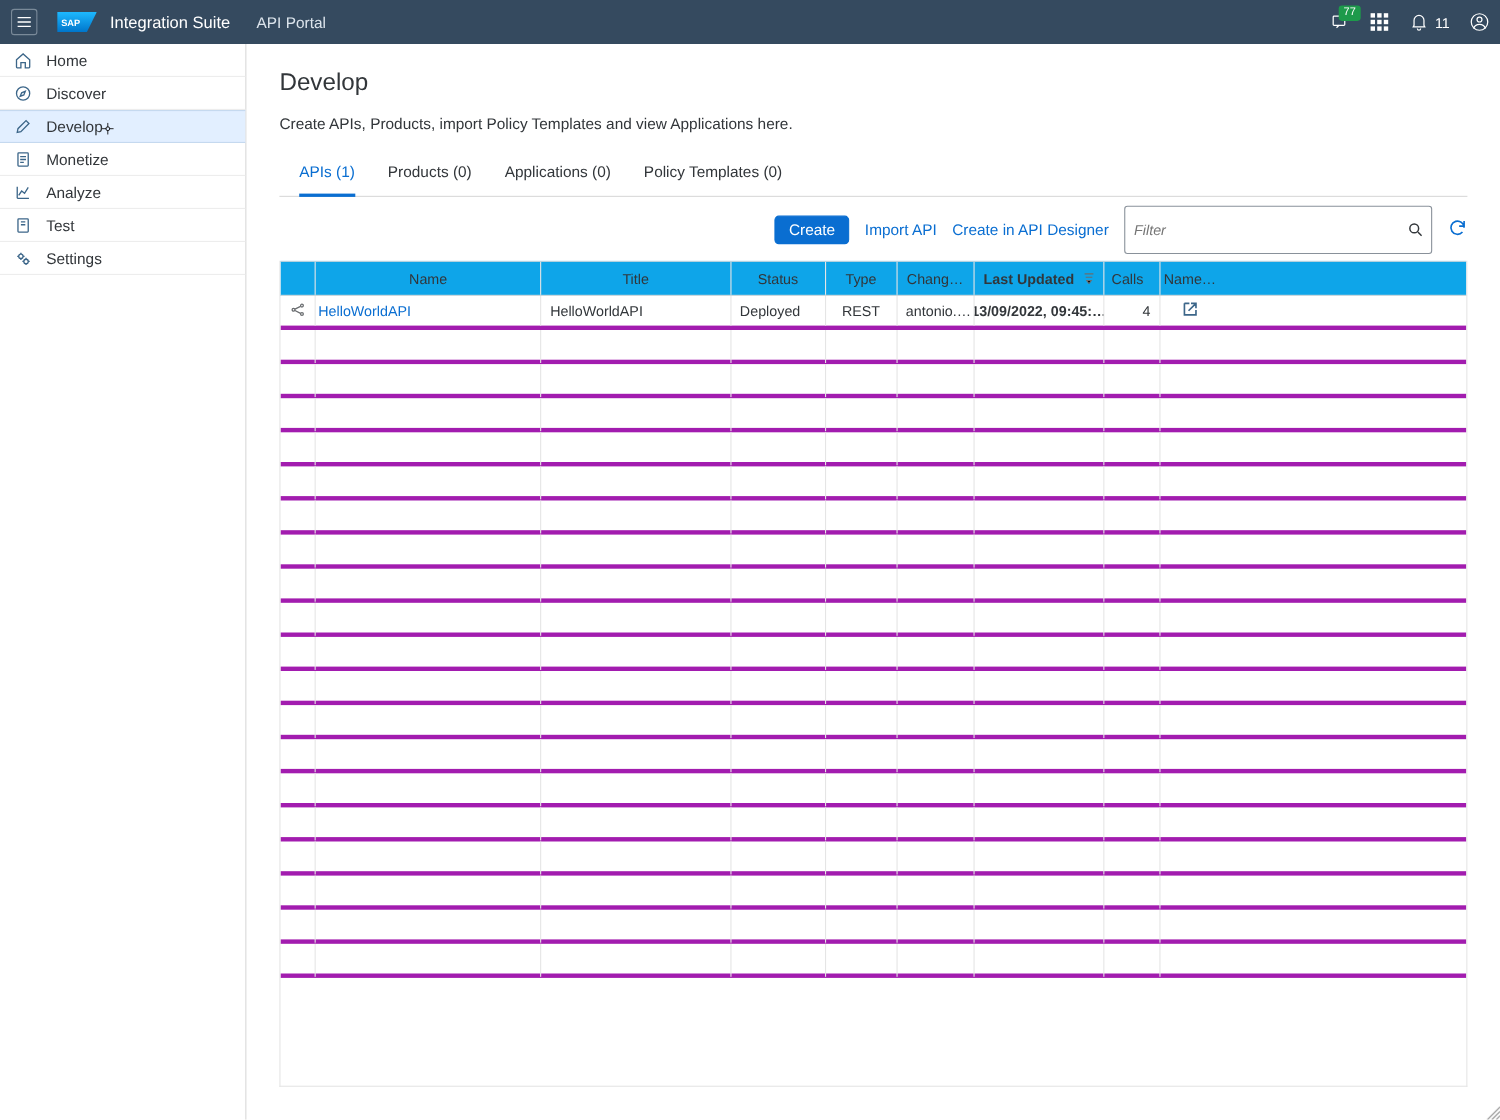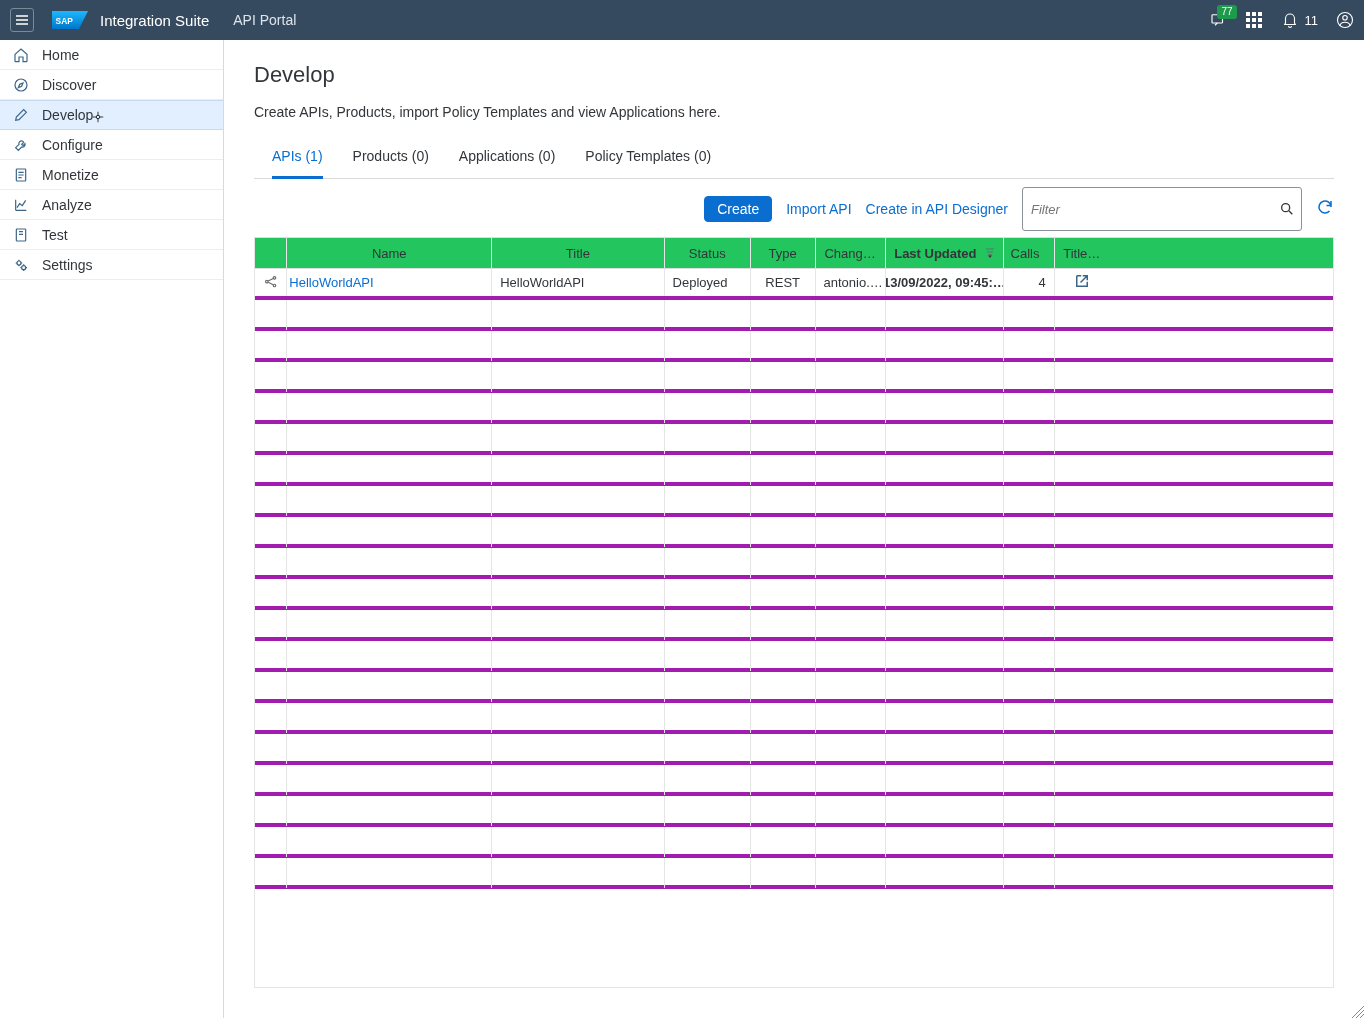--- a/index.html
+++ b/index.html
@@ -221,21 +221,21 @@
       overflow: hidden;
       display: flex;
       flex-direction: column;
     }
     .tbl-head, .tbl-row {
       display: flex;
       height: 31px;
       border-bottom: 4px solid #a21caf;
     }
     .tbl-head {
-      background: #22c55e;
+      background: #0ea5e9;
       border-top: 1px solid #dcdcdc;
       border-bottom: 1px solid #dcdcdc;
       height: 32px;
     }
     .tbl-head .cell {
       font-size: 13px;
       color: #32363a;
       display: flex;
       align-items: center;
       justify-content: center;
@@ -381,28 +381,20 @@
         </span>
       <span>Develop</span>
       <svg class="cursor-icon" viewBox="0 0 24 24">
           <path fill="none" stroke="#000" stroke-width="1.3" d="M12 3v7M12 14v7M3 12h7M14 12h7"></path>
           <circle cx="12" cy="12" r="3" fill="none" stroke="#000" stroke-width="1.3"></circle>
         </svg>
     </div>
     <div class="sidebar-item">
       <span class="s-icon">
           <svg viewBox="0 0 24 24" fill="none" stroke="currentColor" stroke-width="1.8">
-            <path d="M14 6a4 4 0 00-5 5L4 16l4 4 5-5a4 4 0 005-5l-3 3-2-2 3-3a4 4 0 00-2-2z"></path>
-          </svg>
-        </span>
-      <span>Configure</span>
-    </div>
-    <div class="sidebar-item">
-      <span class="s-icon">
-          <svg viewBox="0 0 24 24" fill="none" stroke="currentColor" stroke-width="1.8">
             <rect x="5" y="3" width="14" height="18" rx="1"></rect>
             <path d="M8 8h8M8 12h8M8 16h5"></path>
           </svg>
         </span>
       <span>Monetize</span>
     </div>
     <div class="sidebar-item">
       <span class="s-icon">
           <svg viewBox="0 0 24 24" fill="none" stroke="currentColor" stroke-width="1.8">
             <path d="M4 20V4M4 20h16M6 16l4-6 4 3 5-8"></path>
@@ -470,21 +462,21 @@
           <div class="cell c-status">Status</div>
           <div class="cell c-type">Type</div>
           <div class="cell c-changed">Chang…</div>
           <div class="cell c-updated">
             <span>Last Updated</span>
             <span class="sort-ind"><svg viewBox="0 0 10 10">
                   <path d="M1 1h8M2 4h6M3 7h4M5 10L3 7h4z" stroke="currentColor" stroke-width="1"></path>
                 </svg></span>
           </div>
           <div class="cell c-calls">Calls</div>
-          <div class="cell c-actions">Title…</div>
+          <div class="cell c-actions">Name…</div>
         </div>
 
         <div class="tbl-row">
           <div class="cell c-sel" style="justify-content:center;">
             <span class="share-icon" style="margin-right:0;">
               <svg viewBox="0 0 24 24" fill="none" stroke="currentColor" stroke-width="1.8">
                   <circle cx="6" cy="12" r="2"></circle>
                   <circle cx="18" cy="6" r="2"></circle>
                   <circle cx="18" cy="18" r="2"></circle>
                   <path d="M8 11l8-4M8 13l8 4"></path>

